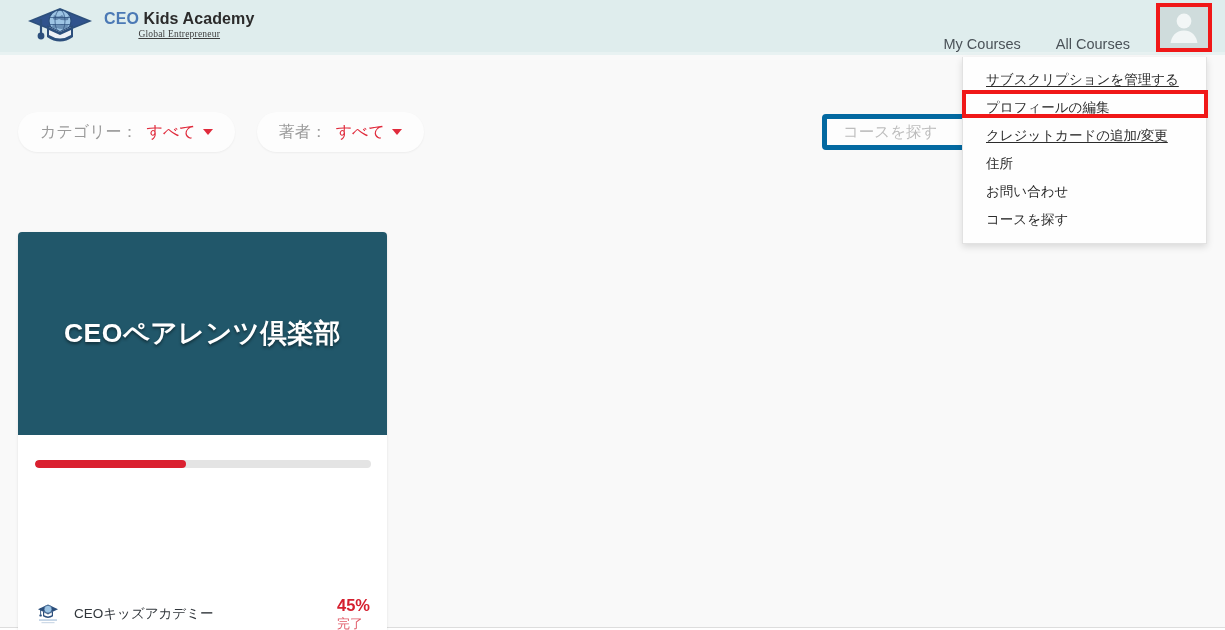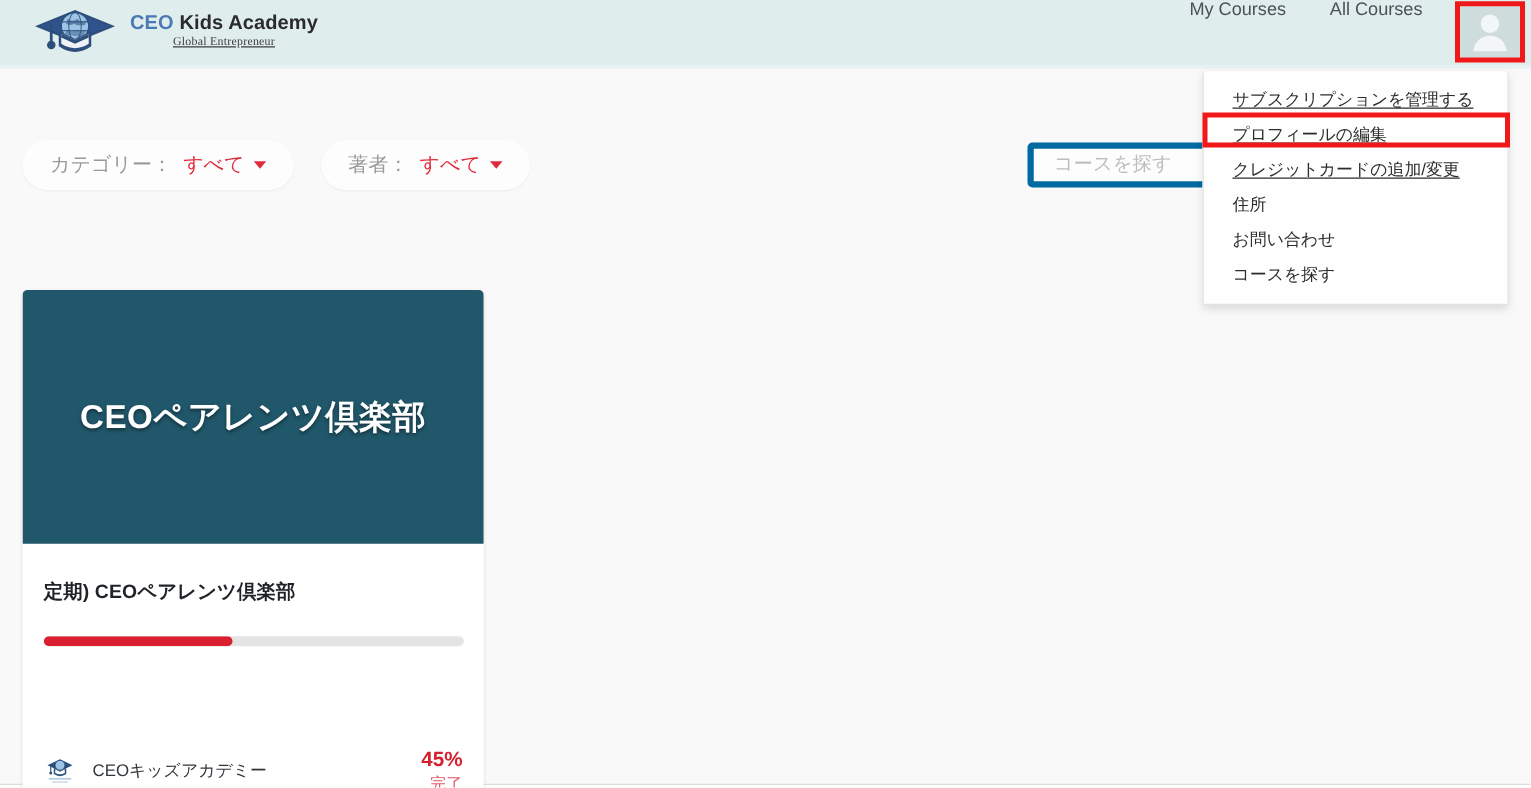--- a/index.html
+++ b/index.html
@@ -67,23 +67,23 @@
     color: #3d3d3d;
     letter-spacing: .2px;
     margin-top: 2px;
     white-space: nowrap;
     text-decoration: underline;
   }
 
   #nav {
     margin-left: auto;
     display: flex;
-    align-items: flex-start;
+    align-items: flex-end;
     height: 52px;
-    padding-right: 4px;
+    padding-right: 12px;
   }
   .nav-link {
     font-size: 14.5px;
     color: #4a5258;
     text-decoration: none;
     margin-right: 35px;
     white-space: nowrap;
     cursor: pointer;
   }
   .nav-link:last-of-type { margin-right: 26px; }
@@ -293,21 +293,20 @@
     flex: 0 0 auto;
     margin-right: 13px;
   }
   #author-name {
     font-size: 13.5px;
     color: #31363b;
     white-space: nowrap;
   }
   #progress-stats {
     margin-left: auto;
-    text-align: right;
     line-height: 1.05;
   }
   #percent {
     font-size: 16.5px;
     font-weight: bold;
     color: #d5202f;
   }
   #percent-label {
     font-size: 13px;
     color: #e05b68;
@@ -411,21 +410,20 @@
   <input id="search-input" type="text" placeholder="コースを探す" style="">
 </div>
 
 <div id="course-card">
 
   <div id="card-banner" style="background: rgb(33, 87, 106);">
     <div id="banner-title">CEOペアレンツ倶楽部</div>
   </div>
 
   <div id="card-body">
-    <div id="card-title">定期) CEOペアレンツ倶楽部</div>
 
     <div id="progress-track">
       <div id="progress-fill" style="width: 45%; background: rgb(218, 32, 48);"></div>
     </div>
 
     <div id="card-footer">
       <div id="author">
         <svg id="author-logo" viewBox="0 0 26 26">
           <rect x="0" y="0" width="26" height="26" fill="#ffffff"></rect>
           <path d="M13 3.4 L23 8.2 L13 13 L3 8.2 Z" fill="#2c4f7c"></path>

